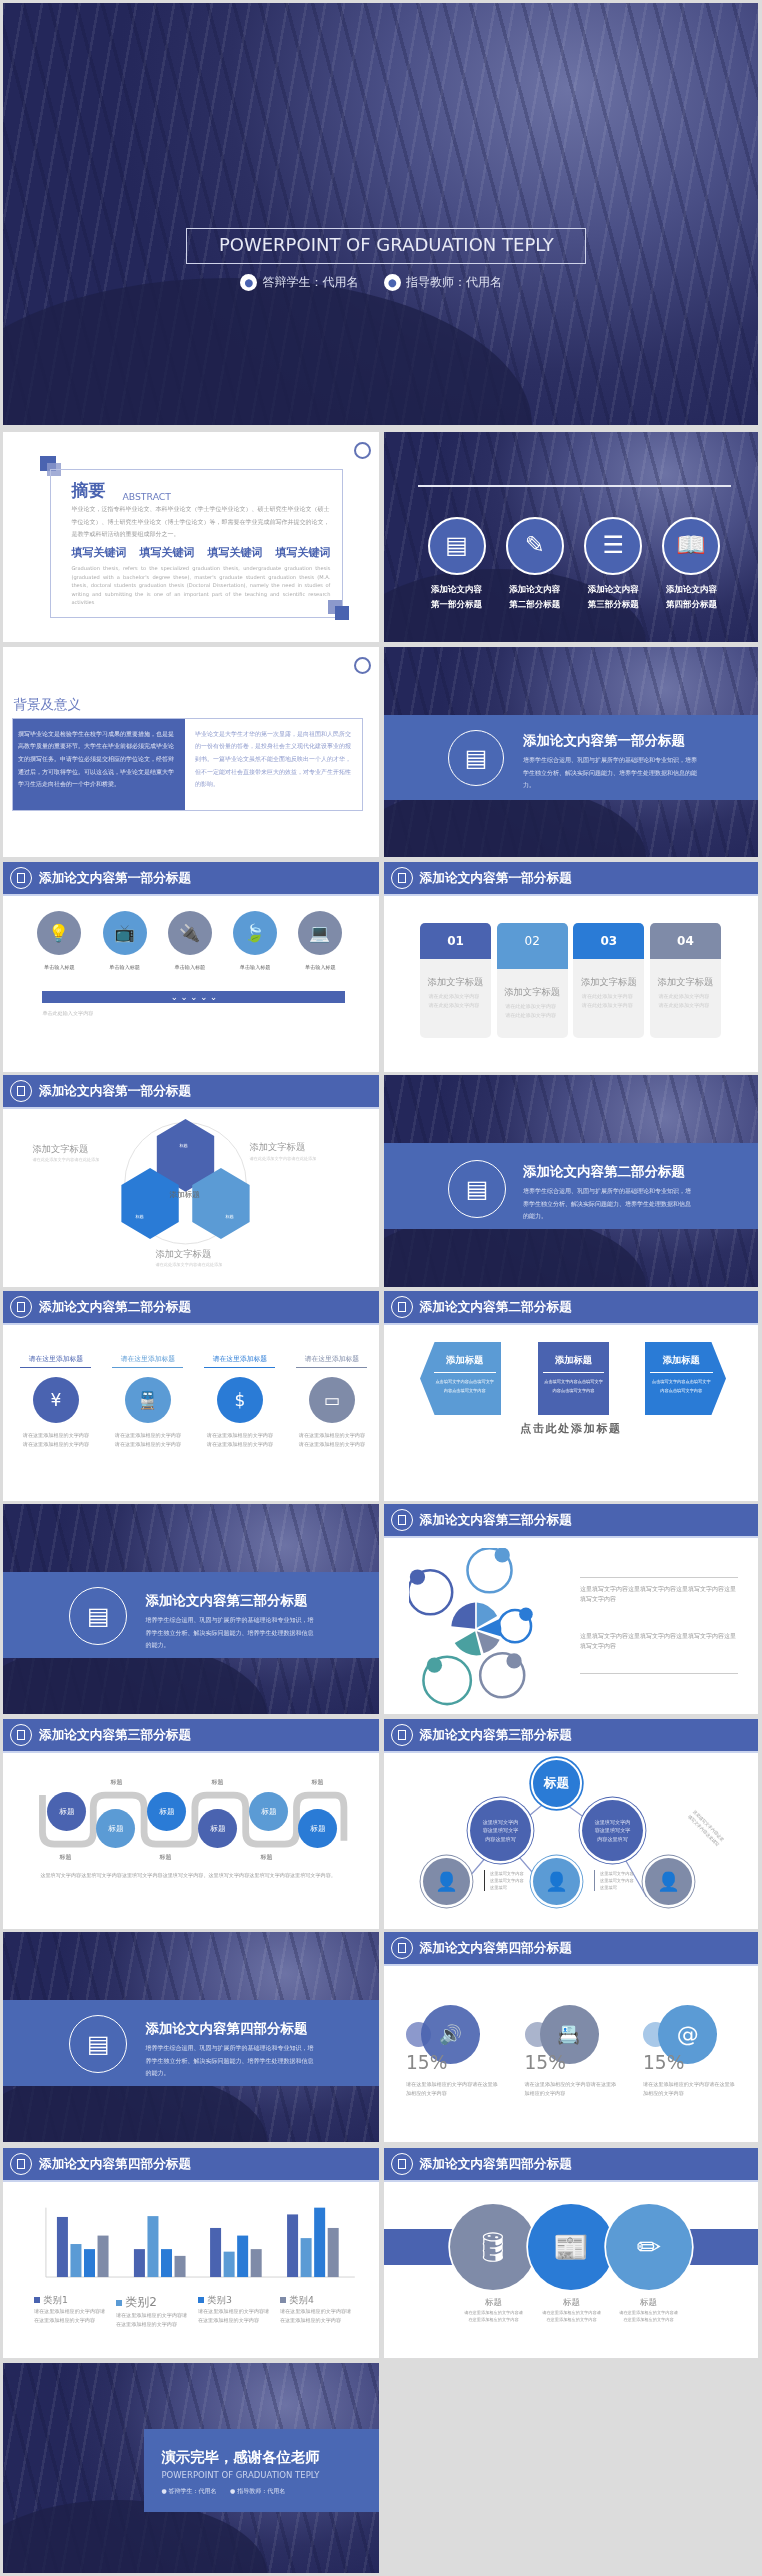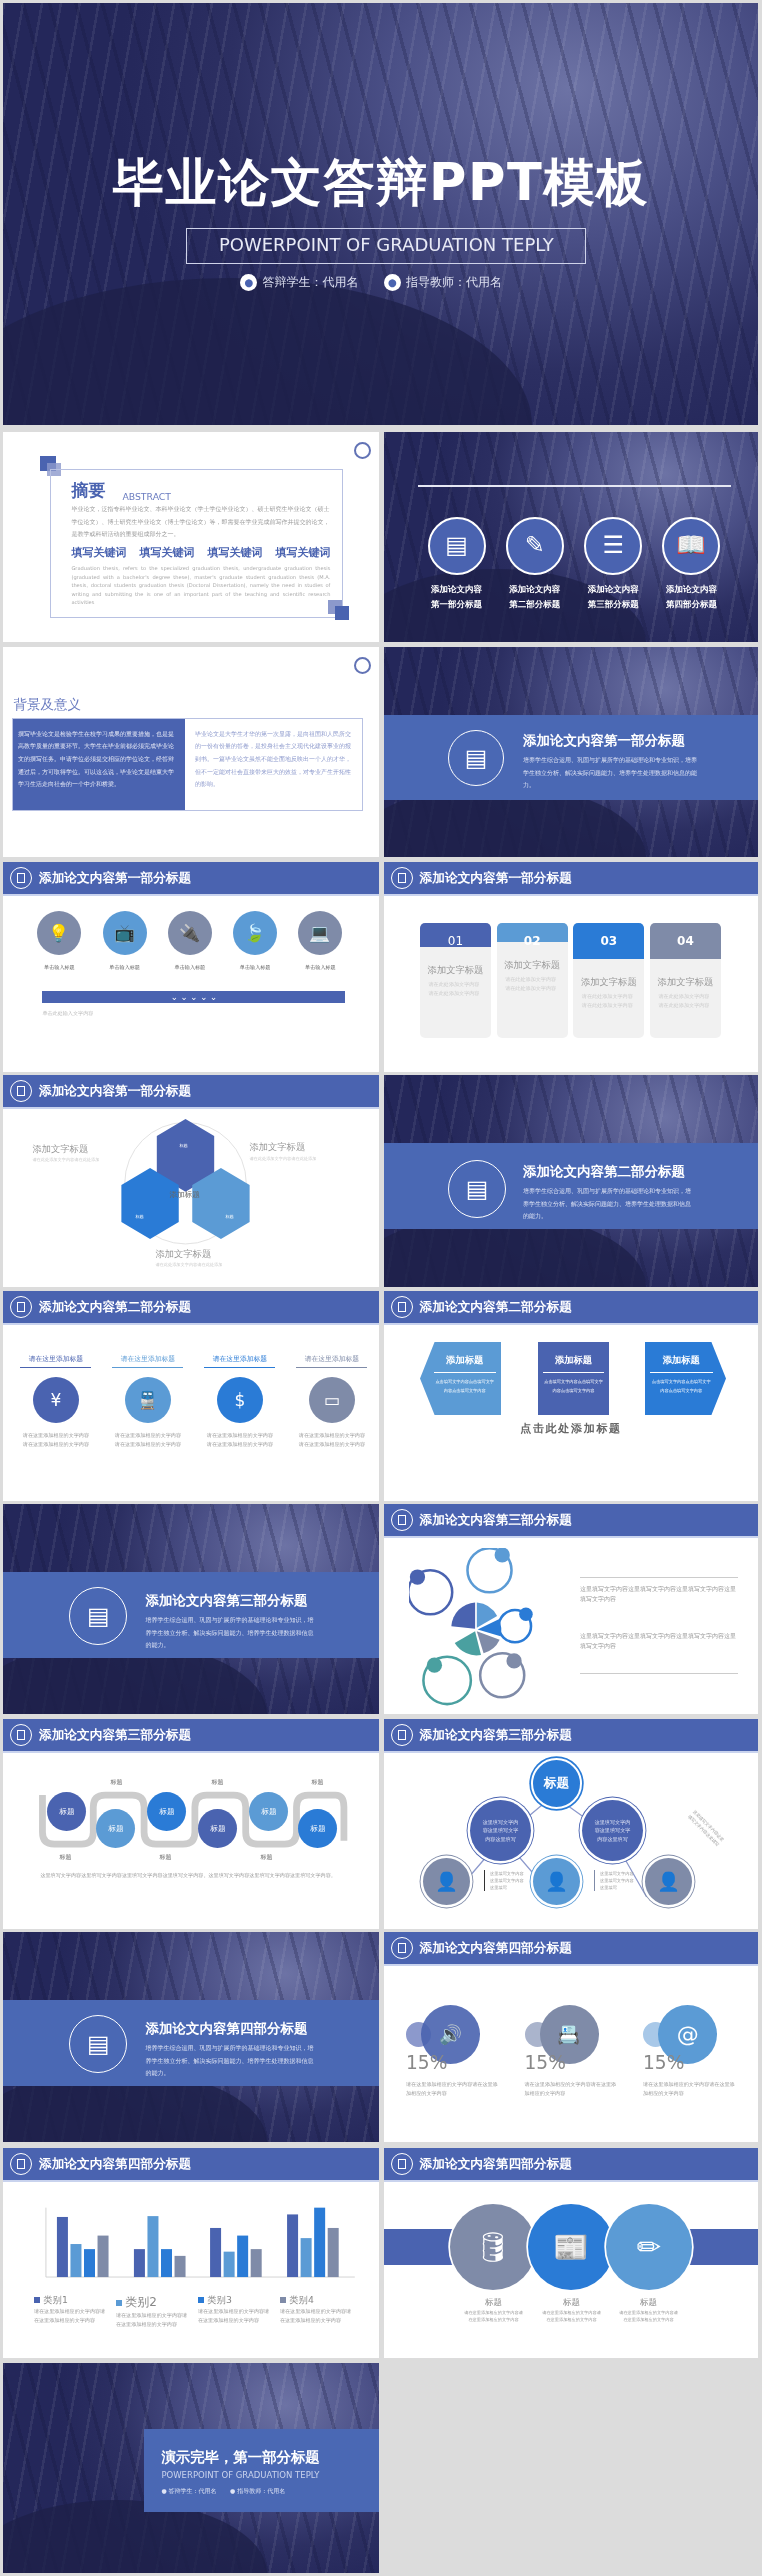--- a/index.html
+++ b/index.html
@@ -17,21 +17,20 @@
 .hdr .ico i{width:8.5px;height:10.2px;border:1.3px solid #fff;display:block}
 .gt{color:#999;font-size:6.8px;line-height:1.7}
 .abs{position:absolute}
 .circle{border-radius:50%;display:flex;align-items:center;justify-content:center;color:#fff}
 .c1{background:#4a63b0}.c2{background:#5b9bd5}.c3{background:#2a7bd6}.c4{background:#7f8ba8}
 </style>
 </head>
 <body>
 
 <div class="slide photo" style="left:3.4px;top:3.4px;width:755px;height:422px">
-  <div class="abs" style="left:0;width:100%;top:146px;text-align:center;color:#fff;font-weight:bold;font-size:51px;letter-spacing:1.7px">毕业论文答辩PPT模板</div>
   <div class="abs" style="left:183px;top:225px;width:400px;height:36px;border:1.7px solid #cfd3ea;color:#e8eaf6;font-size:18px;text-align:center;line-height:32px">POWERPOINT OF GRADUATION TEPLY</div>
   <div class="abs" style="left:237px;top:271px;display:flex;gap:25.4px;color:#dde0f0;font-size:12px">
     <span style="display:flex;align-items:center;gap:5.1px">
         <span class="circle" style="width:17px;height:17px;background:#fff;color:#4a63b0;font-size:10.2px">●</span>
         <span>答辩学生：代用名</span>
       </span>
     <span style="display:flex;align-items:center;gap:5.1px">
         <span class="circle" style="width:17px;height:17px;background:#fff;color:#4a63b0;font-size:10.2px">●</span>
         <span>指导教师：代用名</span>
       </span>
@@ -136,26 +135,26 @@
 
 <div class="slide" style="left:384px;top:862px;width:374px;height:210px">
   <div class="hdr">
       <span class="ico">
         <i></i>
       </span>
       <span>添加论文内容第一部分标题</span>
     </div>
   <div class="abs" style="left:36px;top:61px;width:301px;display:flex;justify-content:space-between">
     <div style="width:71px;height:115px;background:#f1f1f1;border-radius:5.1px;position:relative">
-        <div class="c1" style="height:24px;color:#fff;font-weight:normal;font-size:12px;text-align:center;line-height:36px;border-radius:5.1px 5.1px 0 0">01</div>
+        <div class="c1" style="height:36px;color:#fff;font-weight:bold;font-size:12px;text-align:center;line-height:36px;border-radius:5.1px 5.1px 0 0">01</div>
         <div style="text-align:center;color:#999;font-size:9.3px;margin-top:17px">添加文字标题</div>
         <div class="gt" style="padding:3.4px 8.5px;font-size:5.1px;color:#ccc">请在此处添加文字内容请在此处添加文字内容</div>
       </div>
     <div style="width:71px;height:115px;background:#f1f1f1;border-radius:5.1px">
-        <div class="c2" style="height:19px;color:#fff;font-weight:bold;font-size:12px;text-align:center;line-height:36px;border-radius:5.1px 5.1px 0 0">02</div>
+        <div class="c2" style="height:46px;color:#fff;font-weight:normal;font-size:12px;text-align:center;line-height:36px;border-radius:5.1px 5.1px 0 0">02</div>
         <div style="text-align:center;color:#999;font-size:9.3px;margin-top:17px">添加文字标题</div>
         <div class="gt" style="padding:3.4px 8.5px;font-size:5.1px;color:#ccc">请在此处添加文字内容请在此处添加文字内容</div>
       </div>
     <div style="width:71px;height:115px;background:#f1f1f1;border-radius:5.1px">
         <div class="c3" style="height:36px;color:#fff;font-weight:bold;font-size:12px;text-align:center;line-height:36px;border-radius:5.1px 5.1px 0 0">03</div>
         <div style="text-align:center;color:#999;font-size:9.3px;margin-top:17px">添加文字标题</div>
         <div class="gt" style="padding:3.4px 8.5px;font-size:5.1px;color:#ccc">请在此处添加文字内容请在此处添加文字内容</div>
       </div>
     <div style="width:71px;height:115px;background:#f1f1f1;border-radius:5.1px">
         <div class="c4" style="height:36px;color:#fff;font-weight:bold;font-size:12px;text-align:center;line-height:36px;border-radius:5.1px 5.1px 0 0">04</div>
@@ -446,20 +445,20 @@
       <div class="gt" style="font-size:4.2px">请在这里添加相应的文字内容请在这里添加相应的文字内容</div>
     </div>
   <div class="abs" style="left:235px;top:149px;width:59px;text-align:center">
       <div style="font-size:8.5px;color:#888">标题</div>
       <div class="gt" style="font-size:4.2px">请在这里添加相应的文字内容请在这里添加相应的文字内容</div>
     </div>
 </div>
 
 <div class="slide photo" style="left:3.4px;top:2363px;width:376px;height:210px">
   <div class="abs" style="left:141px;top:66px;width:235px;height:83px;background:#4a68b4"></div>
-  <div class="abs" style="left:158px;top:85px;color:#fff;font-weight:bold;font-size:14.4px">演示完毕，第一部分标题</div>
+  <div class="abs" style="left:158px;top:85px;color:#fff;font-weight:bold;font-size:14.4px">演示完毕，感谢各位老师</div>
   <div class="abs" style="left:158px;top:107px;color:#c9d3ee;font-size:8.5px">POWERPOINT OF GRADUATION TEPLY</div>
   <div class="abs" style="left:158px;top:124px;display:flex;gap:13.5px;color:#dfe4f5;font-size:6px">
     <span><span>●</span> <span>答辩学生：代用名</span></span>
     <span><span>●</span> <span>指导教师：代用名</span></span>
   </div>
 </div>
 
 
 </body></html>

